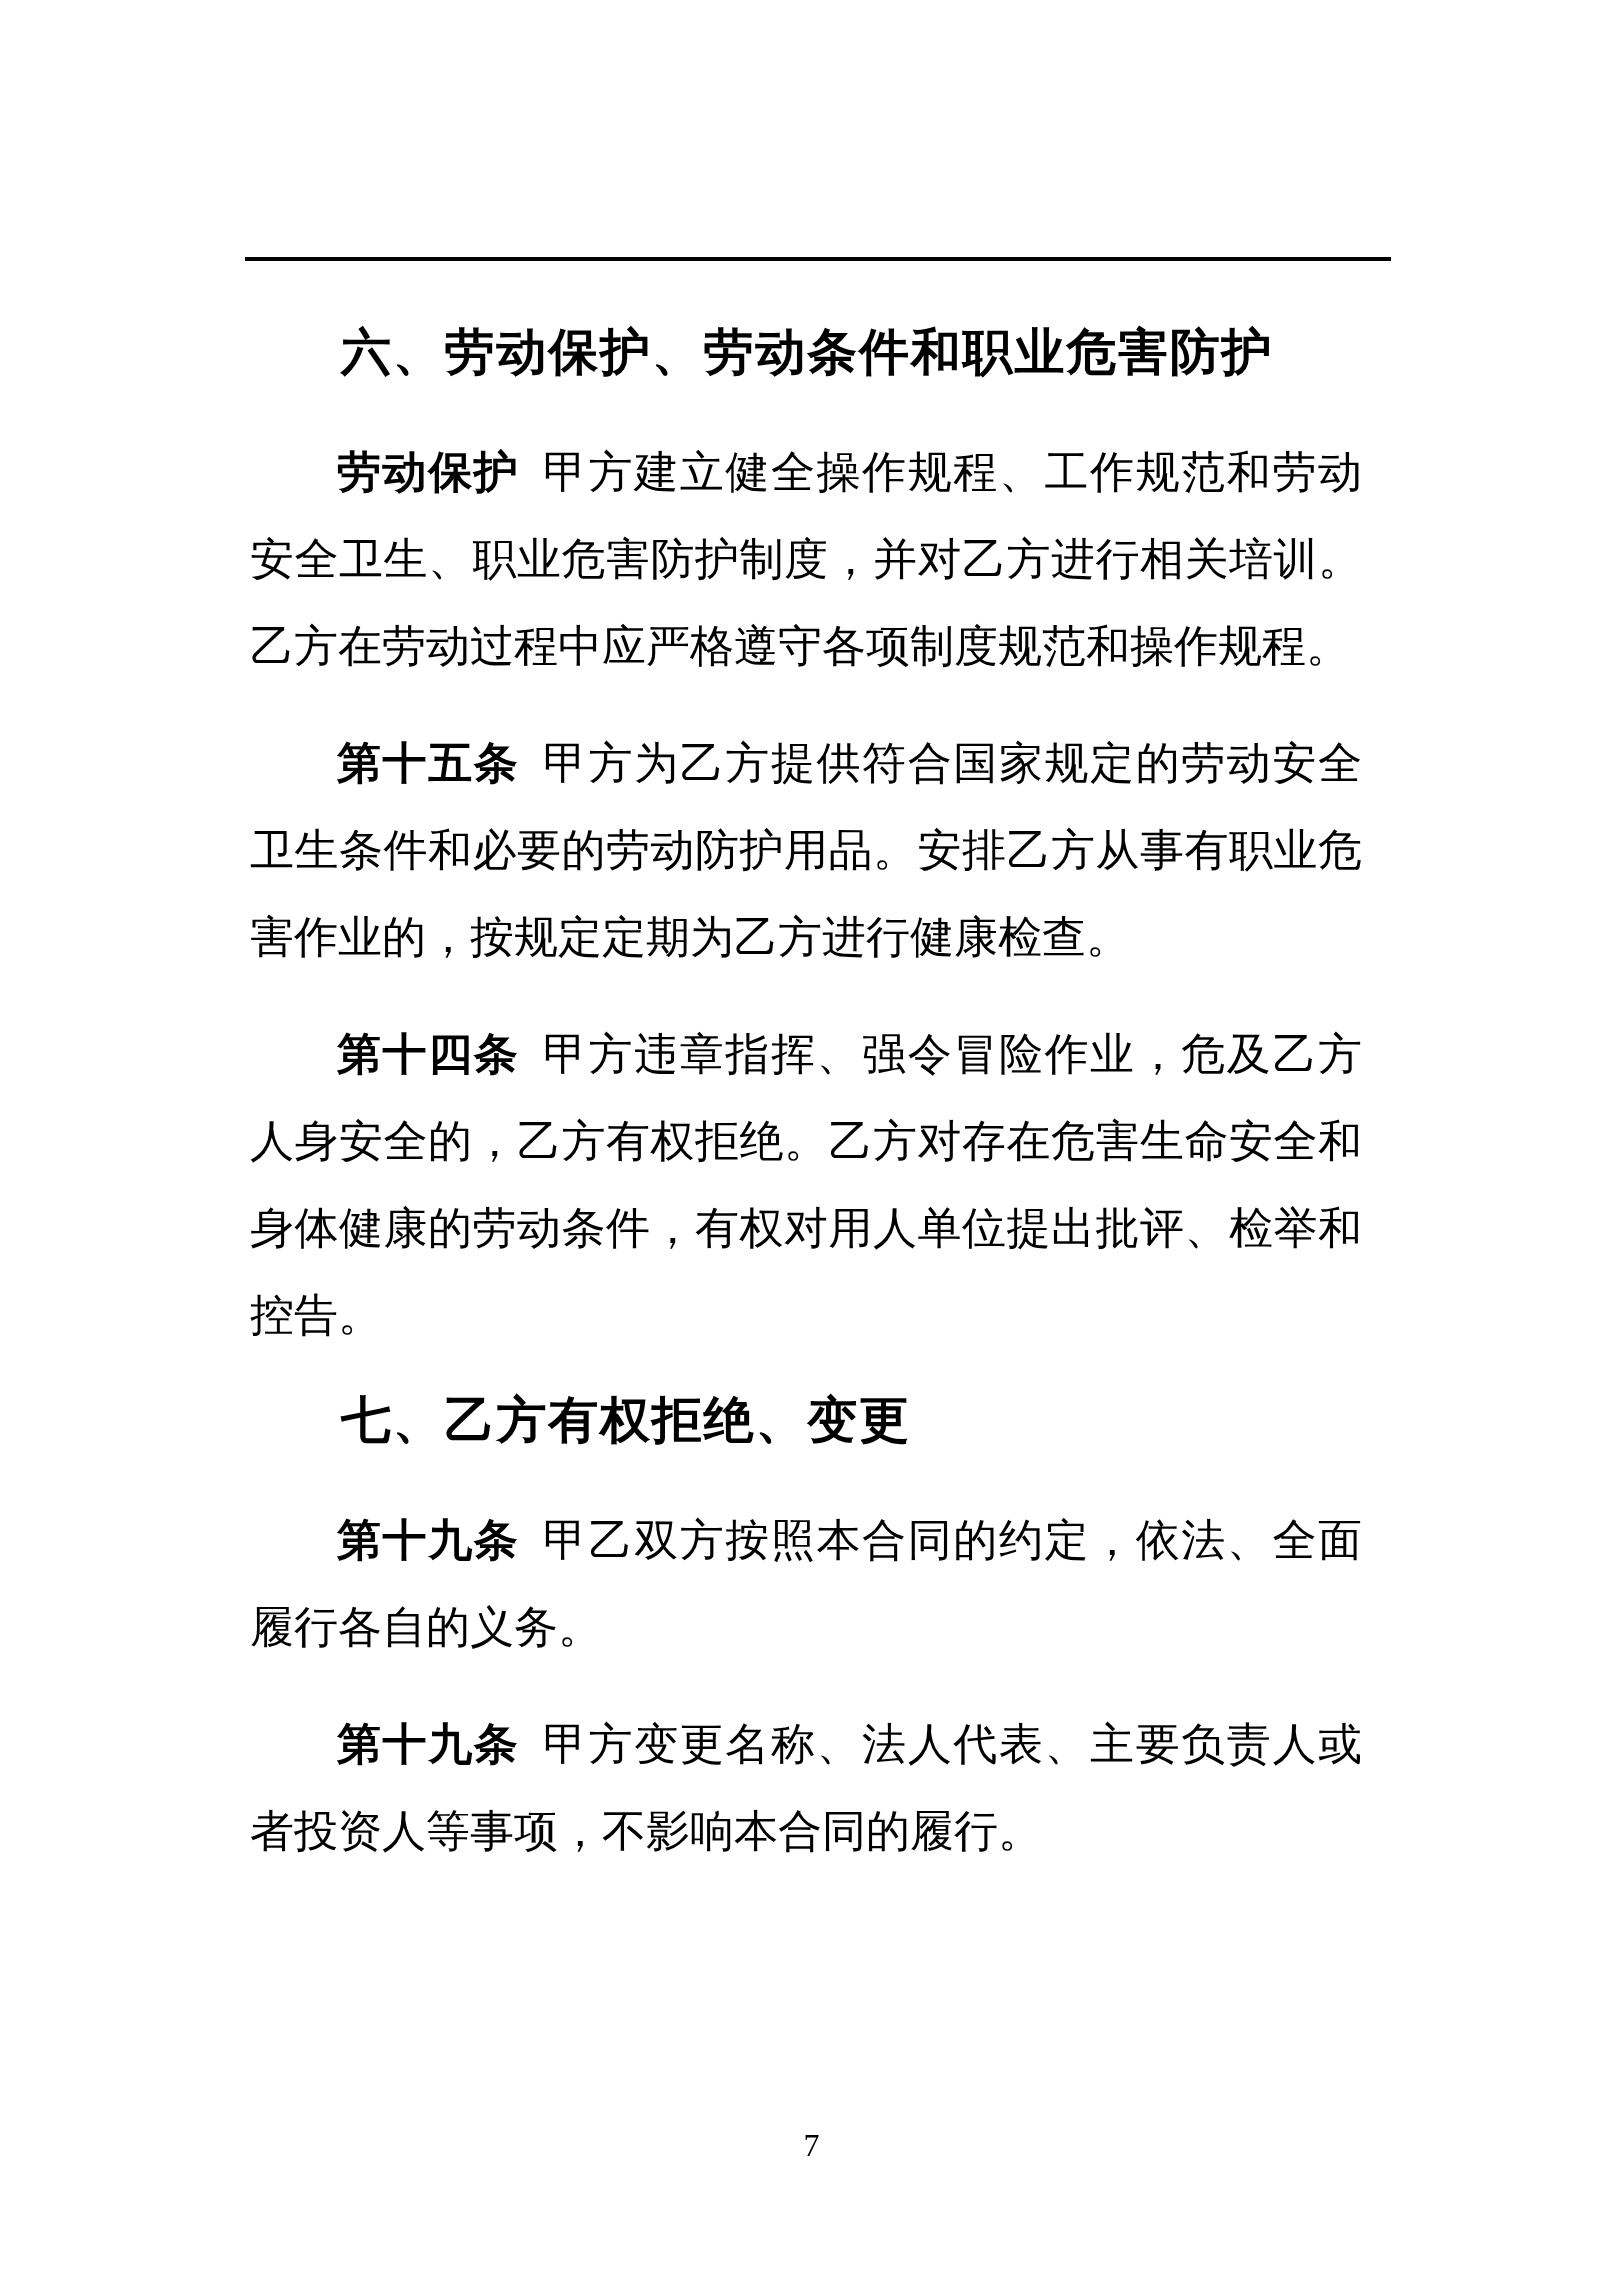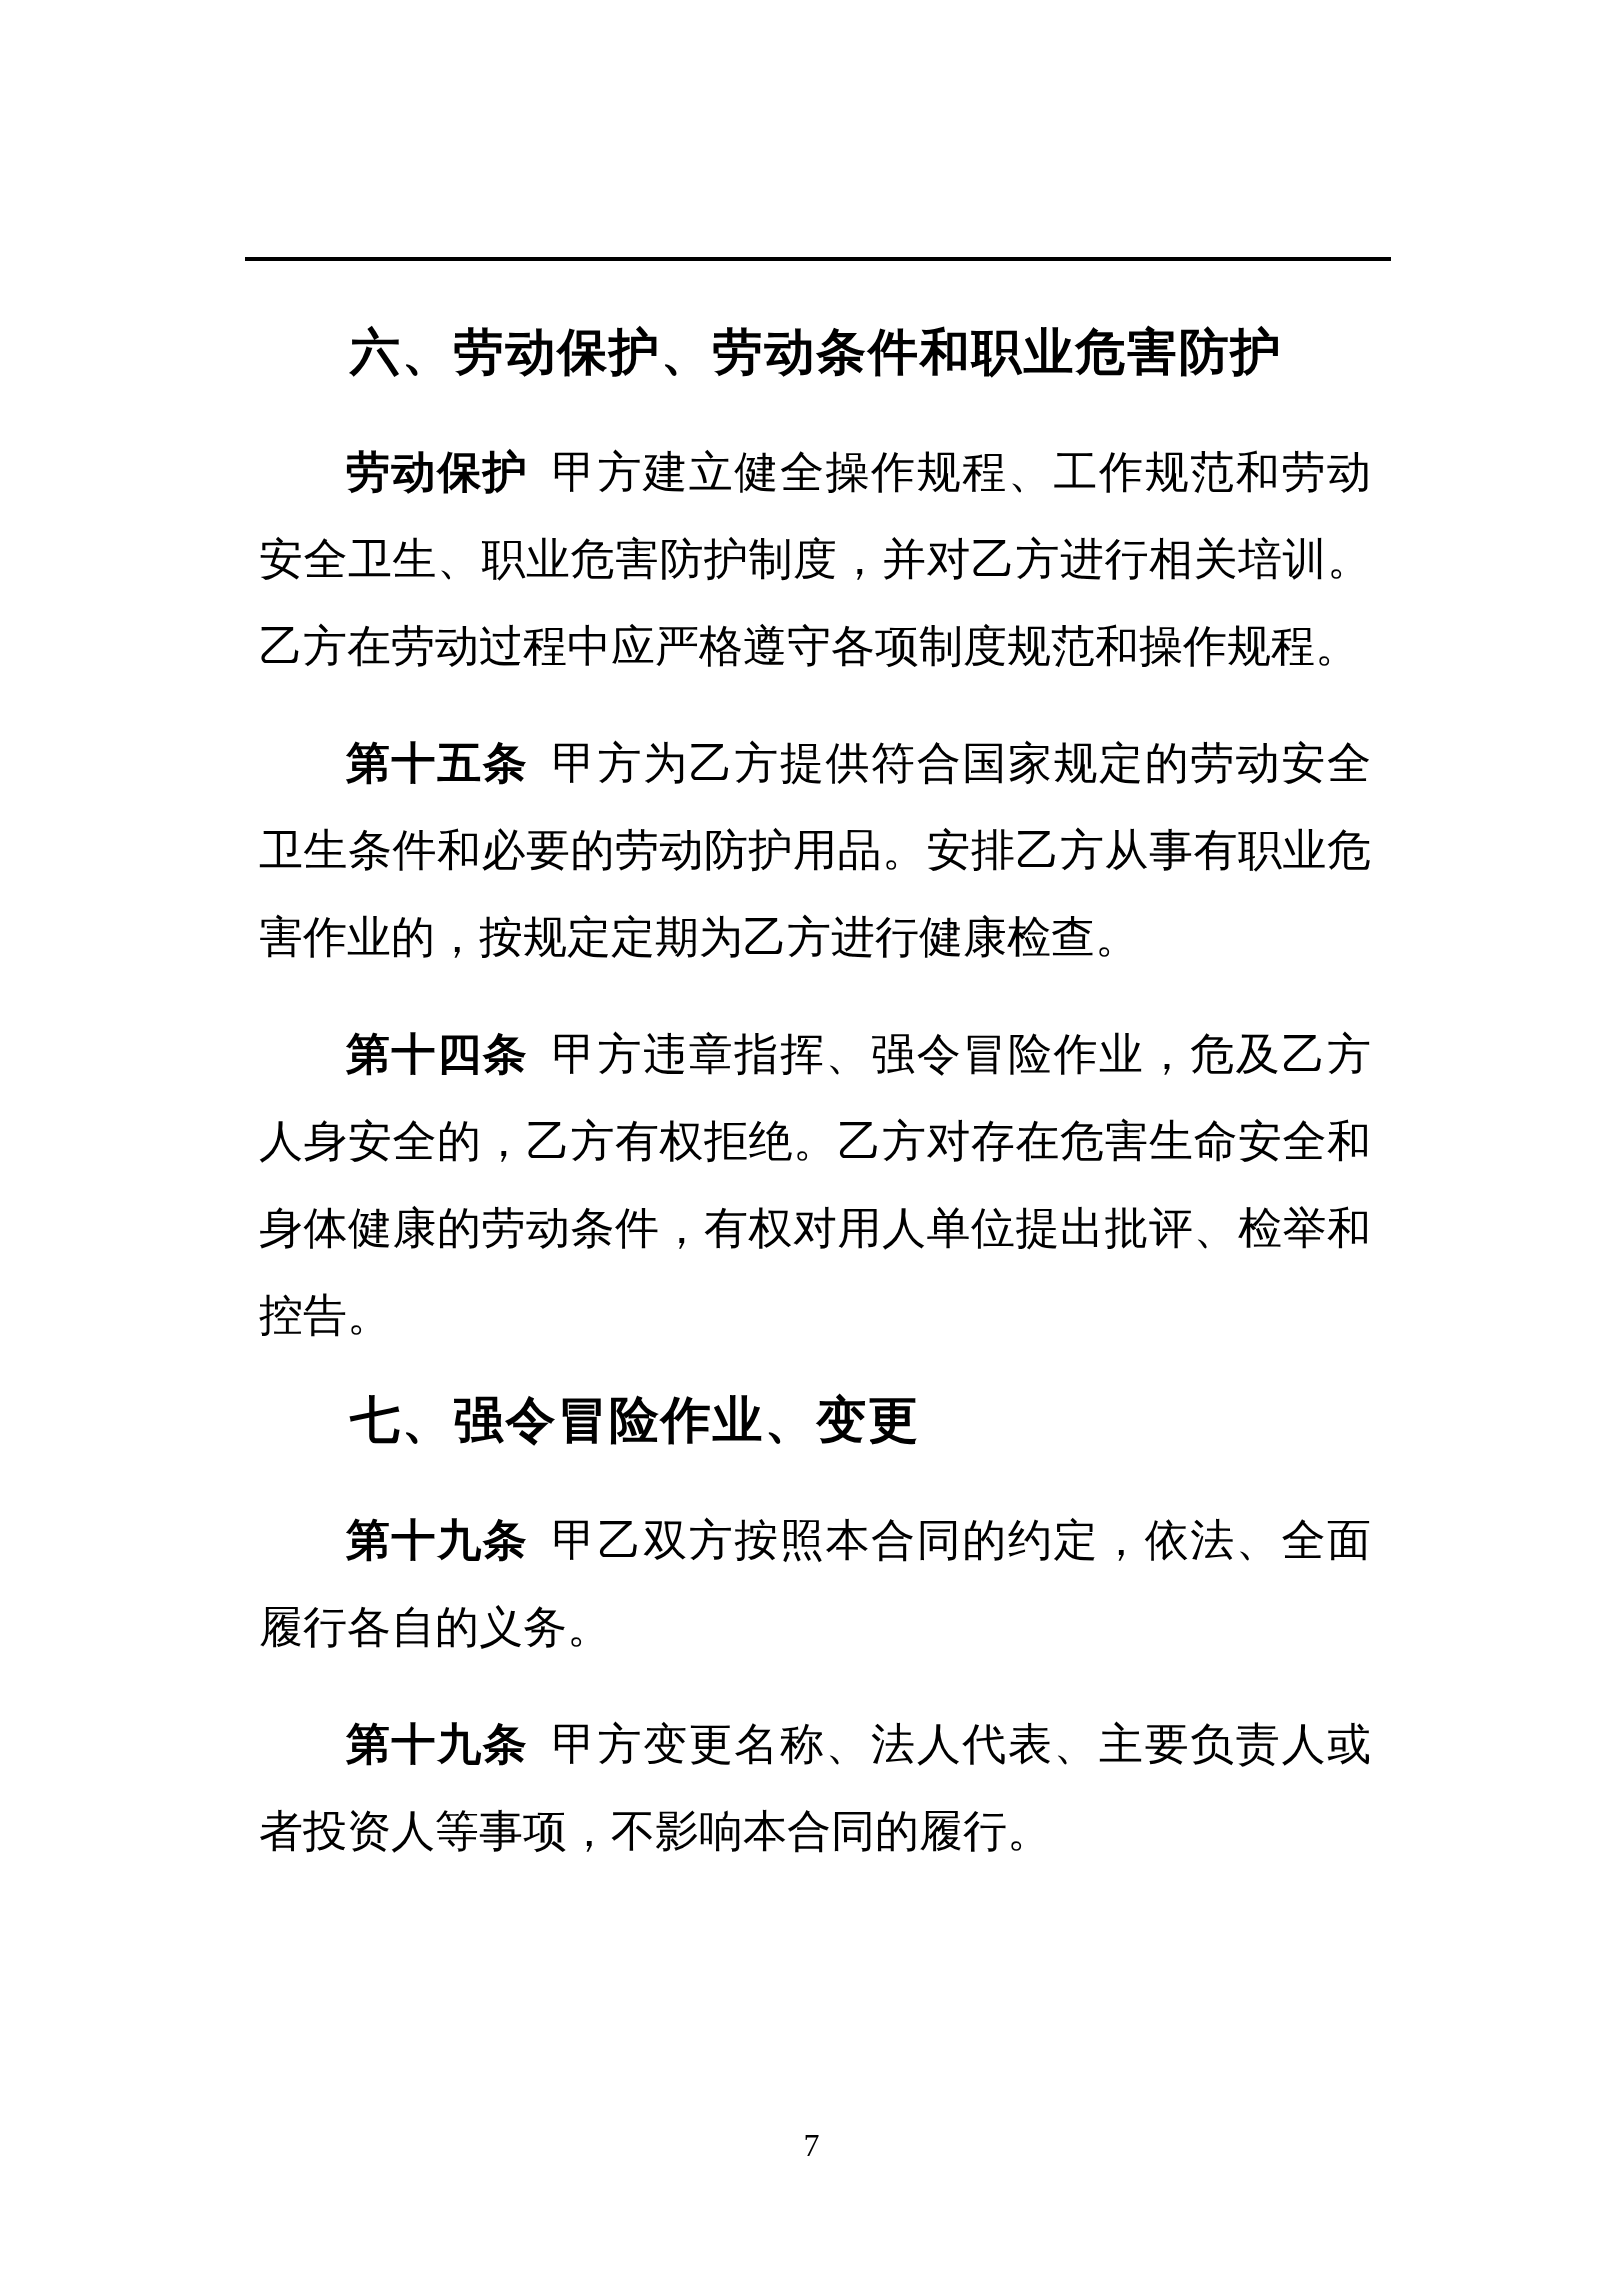--- a/index.html
+++ b/index.html
@@ -19,21 +19,21 @@
   .header-rule {
     position: absolute;
     left: 245px;
     top: 257px;
     width: 1146px;
     height: 3.6px;
     background: #000000;
   }
   .content {
     position: absolute;
-    left: 259px;
+    left: 250px;
     top: 262px;
     width: 1112px;
   }
   .section-heading {
     margin: 27px 0 0 0;
     padding-left: 91px;
     font-size: 50px;
     line-height: 69px;
     font-weight: bold;
     letter-spacing: 1.8px;
@@ -85,21 +85,21 @@
 
     <p class="clause">
       <span class="clause-label">第十五条</span><span>甲方为乙方提供符合国家规定的劳动安全卫生条件和必要的劳动防护用品。安排乙方从事有职业危害作业的，按规定定期为乙方进行健康检查。</span>
     </p>
 
 
     <p class="clause">
       <span class="clause-label">第十四条</span><span>甲方违章指挥、强令冒险作业，危及乙方人身安全的，乙方有权拒绝。乙方对存在危害生命安全和身体健康的劳动条件，有权对用人单位提出批评、检举和控告。</span>
     </p>
 
-    <h2 class="section-heading">七、强令冒险作业、变更</h2>
+    <h2 class="section-heading">七、乙方有权拒绝、变更</h2>
 
     <p class="clause after-heading">
       <span class="clause-label">第十九条</span><span>甲乙双方按照本合同的约定，依法、全面履行各自的义务。</span>
     </p>
 
     <p class="clause">
       <span class="clause-label">第十九条</span><span>甲方变更名称、法人代表、主要负责人或者投资人等事项，不影响本合同的履行。</span>
     </p>
 
   </div>

